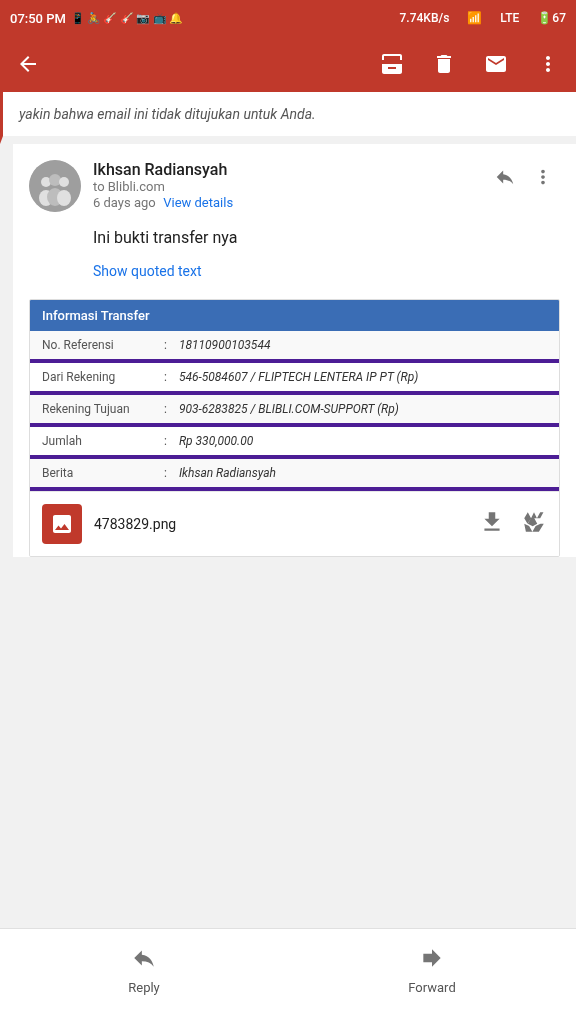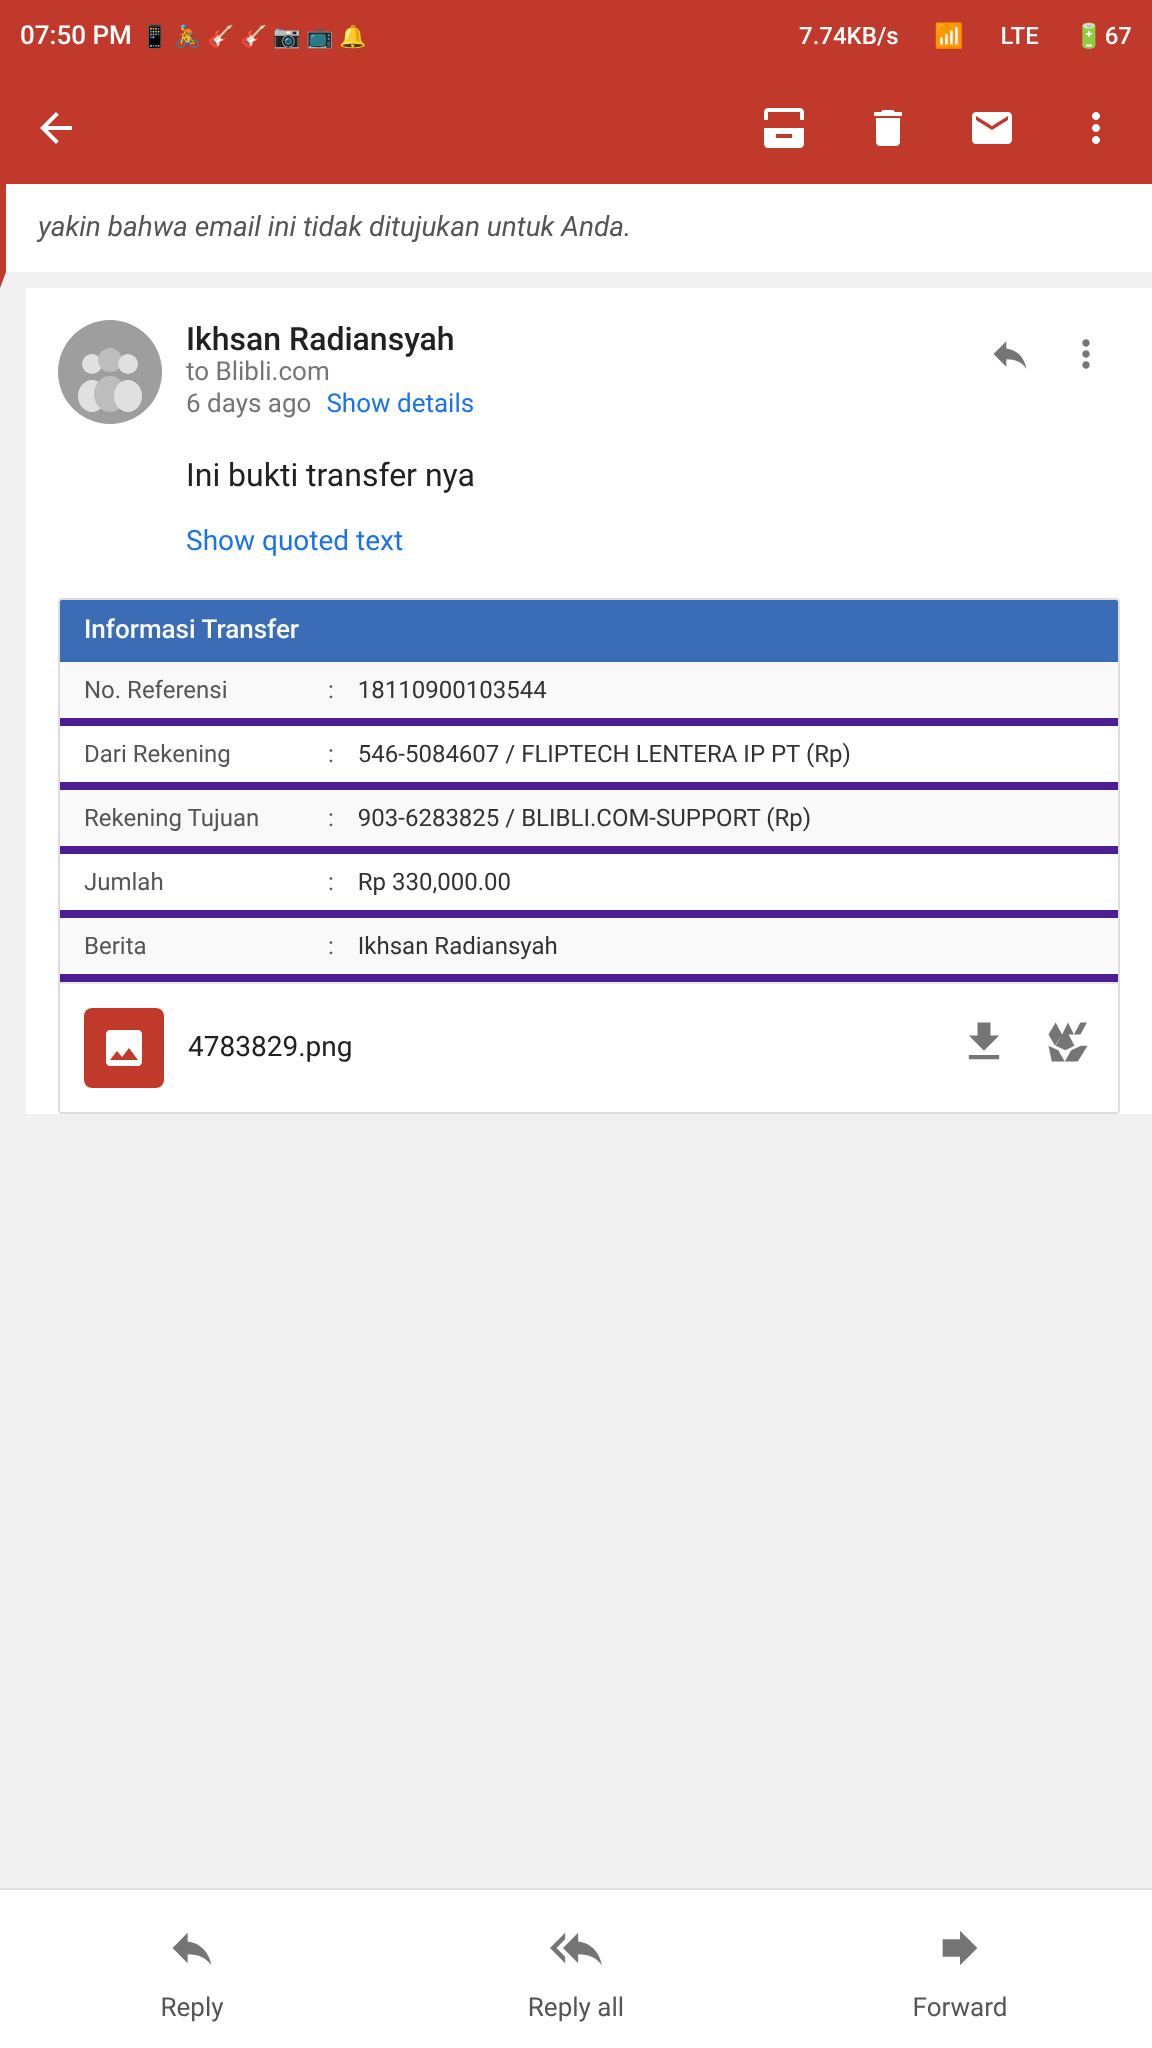--- a/index.html
+++ b/index.html
@@ -157,20 +157,21 @@
     }
     .transfer-sep {
       padding: 7px 4px;
       color: #555;
     }
     .transfer-value {
       padding: 7px 8px;
       color: #333;
       font-size: 12px;
       flex: 1;
+      font-style: italic;
     }
 
     
     .attachment-row {
       display: flex;
       align-items: center;
       padding: 12px 12px;
       background: white;
       border-top: 1px solid #e8e8e8;
       gap: 12px;
@@ -198,21 +199,21 @@
     }
     .att-icon {
       font-size: 22px;
       cursor: pointer;
     }
 
     
     .bottom-bar {
       background: white;
       border-top: 1px solid #e0e0e0;
-      height: 80px;
+      height: 96px;
       display: flex;
       align-items: flex-start;
       padding-top: 8px;
       position: fixed;
       bottom: 0;
       width: 576px;
     }
     .bottom-action {
       flex: 1;
       display: flex;
@@ -306,21 +307,21 @@
 
         <circle cx="35" cy="22" r="5" fill="#e0e0e0"></circle>
         <ellipse cx="35" cy="38" rx="7" ry="8" fill="#e0e0e0"></ellipse>
       </svg>
     </div>
     <div class="email-info">
       <div class="sender-name">Ikhsan Radiansyah</div>
       <div class="email-to">to Blibli.com</div>
       <div>
         <span class="email-time">6 days ago</span>
-        <span class="view-details">Show details</span>
+        <span class="view-details">View details</span>
       </div>
     </div>
     <div class="email-actions">
       <button class="reply-icon-btn" title="Reply">
         <svg width="22" height="22" viewBox="0 0 24 24" fill="#757575">
           <path d="M10 9V5l-7 7 7 7v-4.1c5 0 8.5 1.6 11 5.1-1-5-4-10-11-11z"></path>
         </svg>
       </button>
       <button class="reply-icon-btn" title="More">
         <svg width="22" height="22" viewBox="0 0 24 24" fill="#757575">
@@ -396,26 +397,18 @@
     <span class="bottom-icon">
       <svg width="26" height="26" viewBox="0 0 24 24" fill="#757575">
         <path d="M10 9V5l-7 7 7 7v-4.1c5 0 8.5 1.6 11 5.1-1-5-4-10-11-11z"></path>
       </svg>
     </span>
     <span class="bottom-label">Reply</span>
   </div>
   <div class="bottom-action">
     <span class="bottom-icon">
       <svg width="26" height="26" viewBox="0 0 24 24" fill="#757575">
-        <path d="M7 8V5l-7 7 7 7v-3l-4-4 4-4zm6 1V5l-7 7 7 7v-4.1c5 0 8.5 1.6 11 5.1-1-5-4-10-11-11z"></path>
-      </svg>
-    </span>
-    <span class="bottom-label">Reply all</span>
-  </div>
-  <div class="bottom-action">
-    <span class="bottom-icon">
-      <svg width="26" height="26" viewBox="0 0 24 24" fill="#757575">
         <path d="M12 8V4l8 8-8 8v-4H4V8z"></path>
       </svg>
     </span>
     <span class="bottom-label">Forward</span>
   </div>
 </div>
 
 </body></html>

